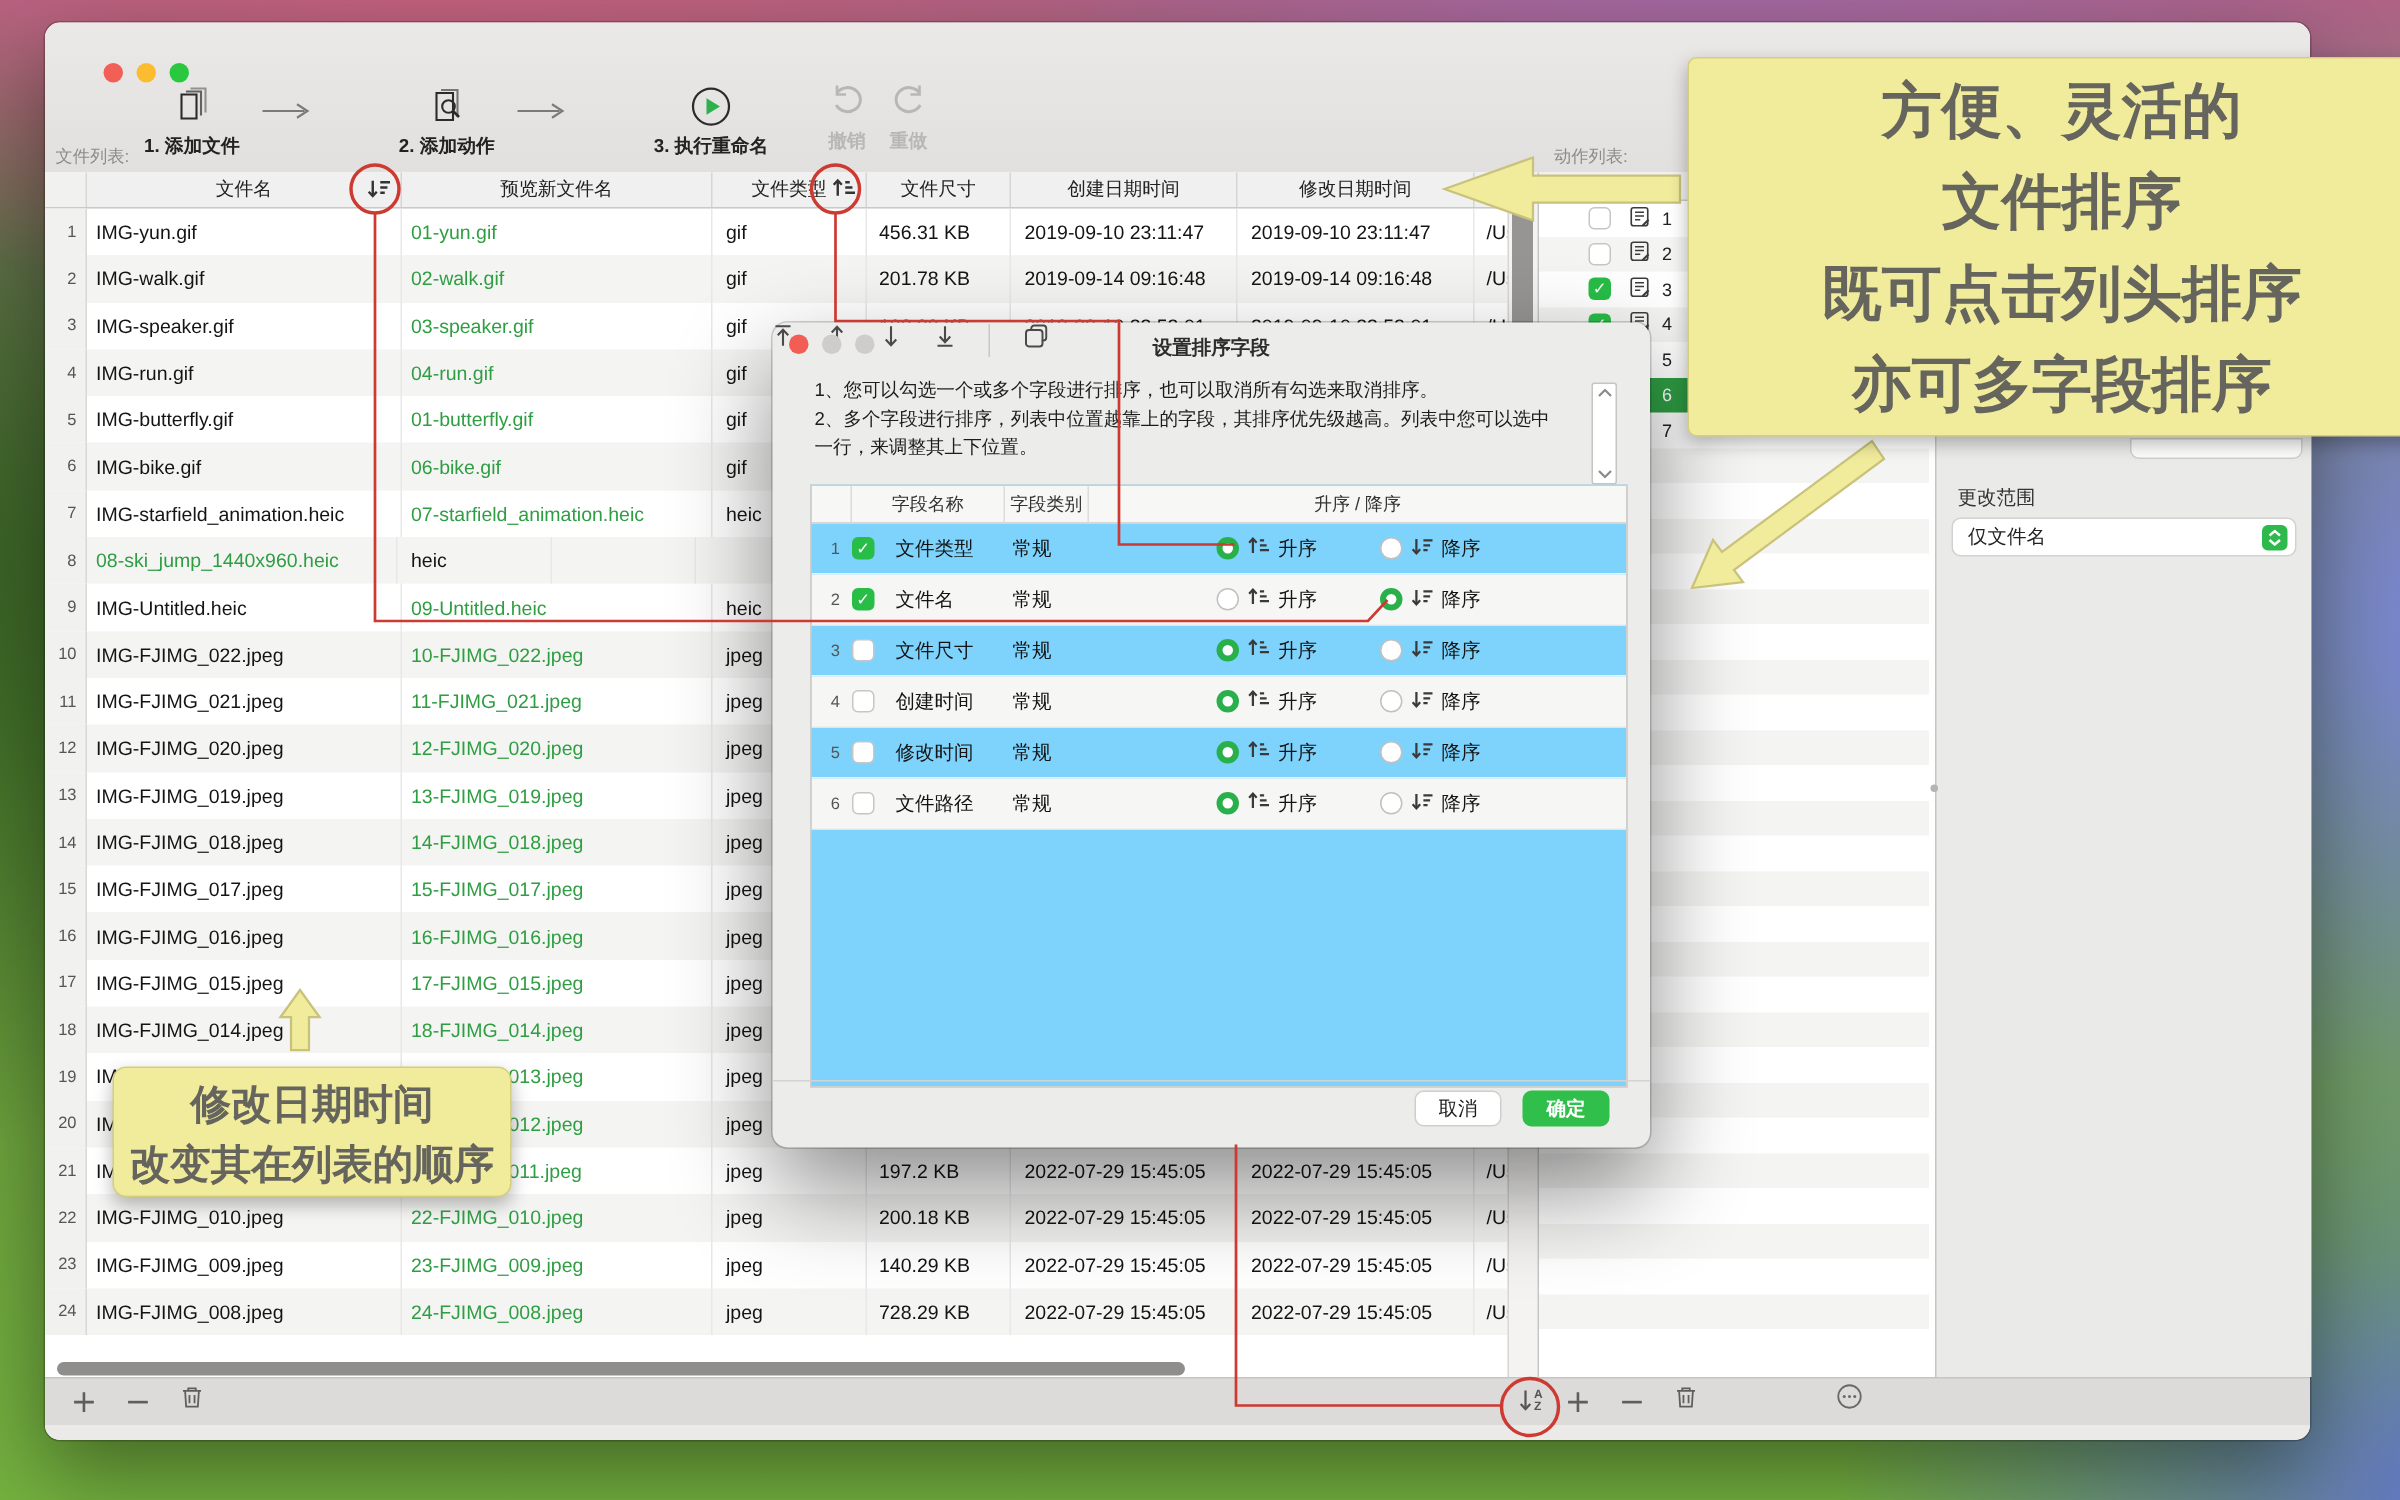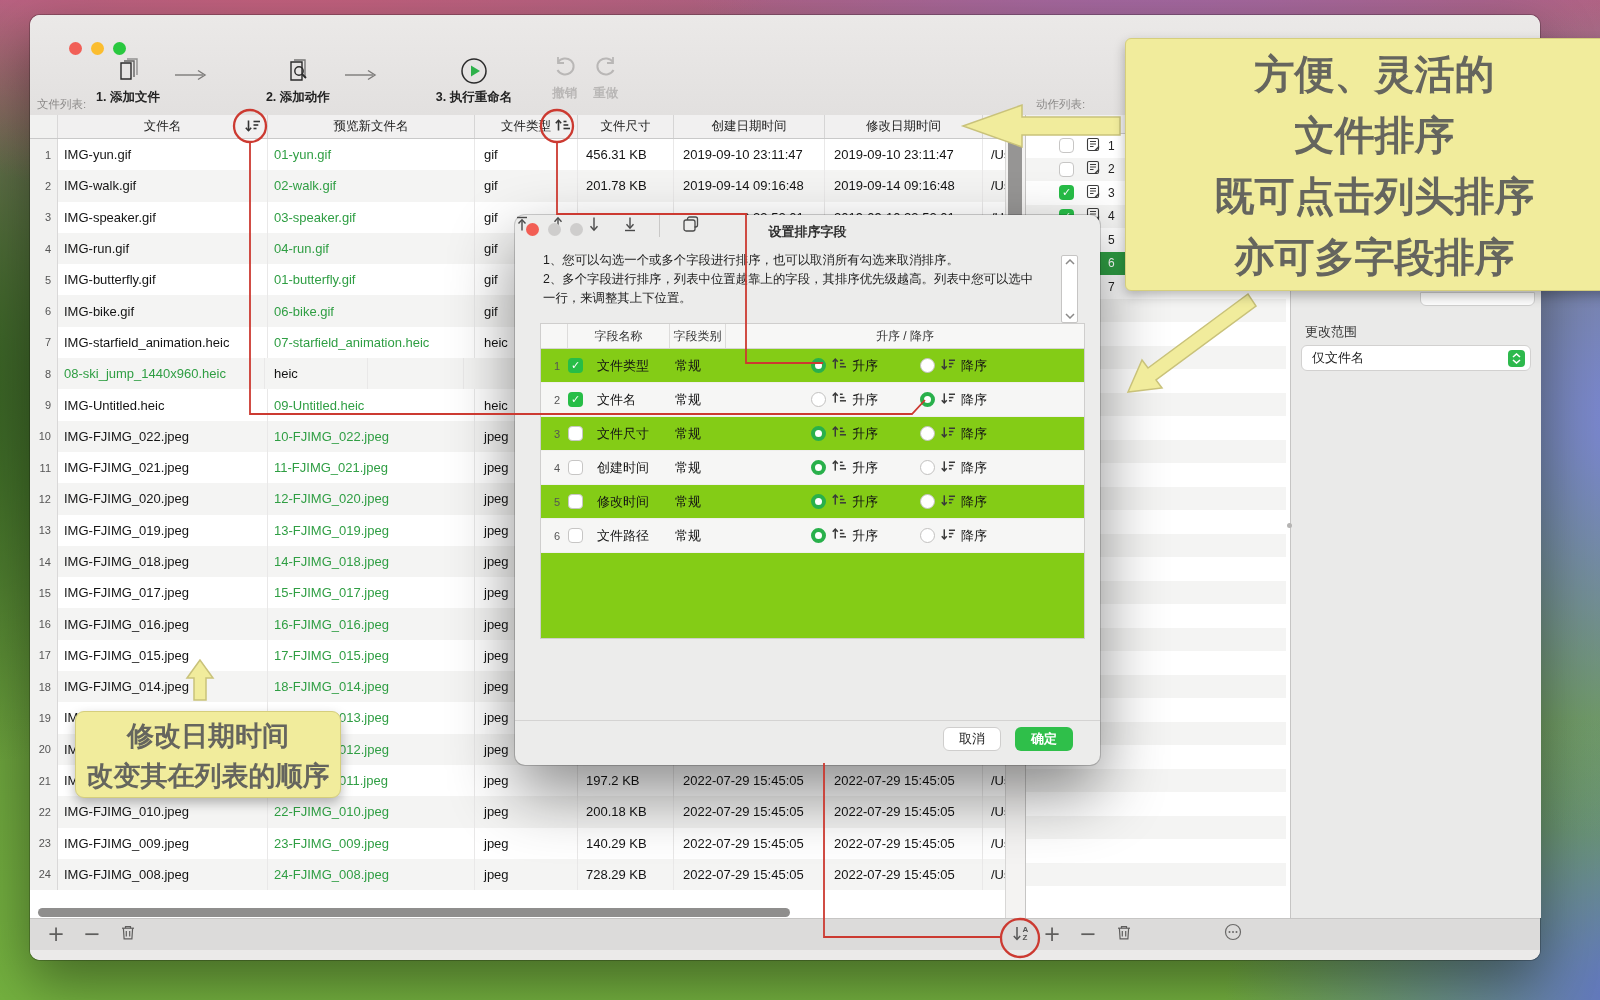--- a/index.html
+++ b/index.html
@@ -92,21 +92,21 @@
   .dialog{left:515px;top:215px;width:585px;height:550px;background:#ececeb;border-radius:10px;
     box-shadow:0 28px 65px rgba(0,0,0,.45), 0 0 0 1px rgba(0,0,0,.18); z-index:30;}
   .dtl{width:13px;height:13px;border-radius:50%;top:8px;}
   .dtl.red{left:11px;background:#f25e54;}
   .dtl.g1{left:33px;background:#cecdcc;}
   .dtl.g2{left:55px;background:#cecdcc;}
   .dtitle{left:0;right:0;top:8px;text-align:center;font-size:13px;font-weight:700;color:#2d2d2d;}
   .dinstr{left:28px;top:36px;width:494px;font-size:12.4px;color:#1c1c1c;line-height:1.52;}
   .dinstr p{margin:0;}
   .dstepper{left:546px;top:40px;width:17px;height:68px;background:#fff;border:1px solid #c6c5c4;border-radius:2px;display:flex;flex-direction:column;justify-content:space-between;align-items:center;padding:3px 0;box-sizing:border-box;}
-  .dtable{left:25px;top:108px;width:545px;height:316px;background:#84cc16;border:1px solid #cfcecd;box-sizing:border-box;overflow:hidden;}
+  .dtable{left:25px;top:108px;width:545px;height:402px;background:#7dd3fc;border:1px solid #cfcecd;box-sizing:border-box;overflow:hidden;}
   .dthead{display:flex;height:24px;background:#f7f7f6;border-bottom:1px solid #d6d5d4;font-size:12px;color:#333;align-items:center;}
   .dthead .dhc{display:flex;align-items:center;justify-content:center;height:100%;border-right:1px solid #dddcdb;box-sizing:border-box;}
   .dhc.n{width:27px;}
   .dhc.fname{width:102px;}
   .dhc.ftype{width:56px;}
   .dhc.order{flex:1;border-right:none;}
   .drow{display:flex;align-items:center;height:33px;font-size:13px;color:#141414;border-bottom:1px solid #efefee;}
   .drow:nth-child(even){background:#f6f6f5;}
   .drow .dn{width:27px;text-align:right;padding-right:8px;font-size:11px;color:#555;box-sizing:border-box;}
   .drow .dcb{width:15px;margin-left:0px;}

